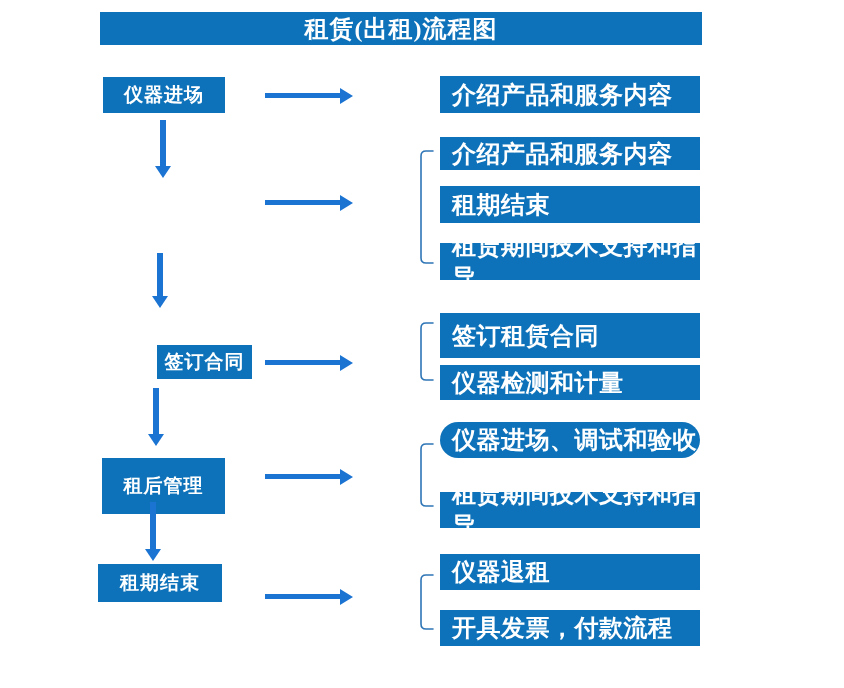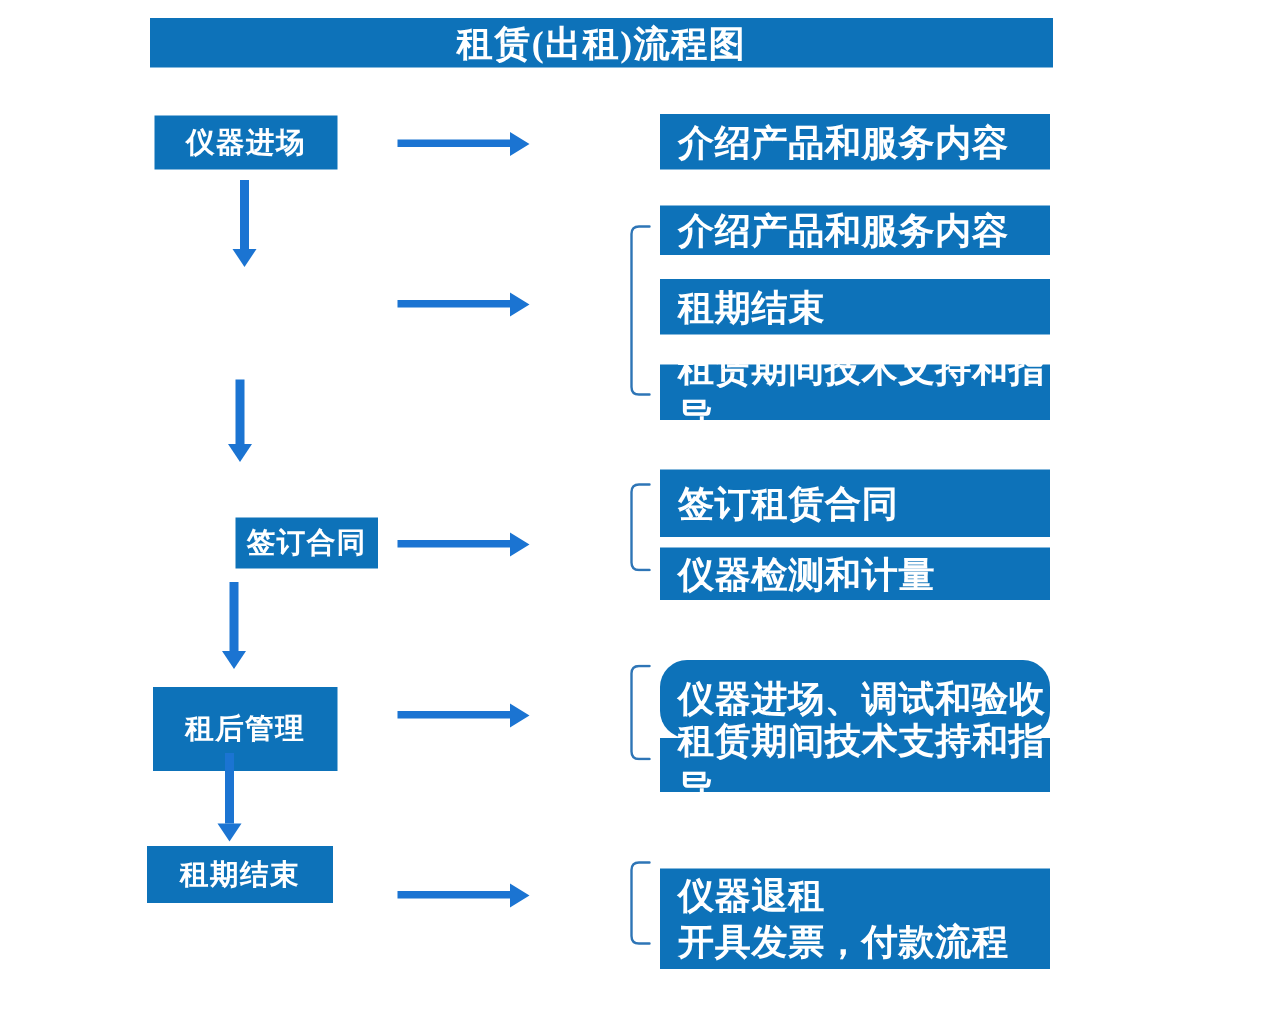--- a/index.html
+++ b/index.html
@@ -129,27 +129,27 @@
     <span>租赁期间技术支持和指导</span>
   </div>
 
   <div class="detail-box" style="top:313px;height:45px;">
     <span>签订租赁合同</span>
   </div>
   <div class="detail-box" style="top:365px;height:35px;">
     <span>仪器检测和计量</span>
   </div>
 
-  <div class="detail-box" style="top:440px;height:52px;border-radius:18px;">
+  <div class="detail-box" style="top:422px;height:36px;border-radius:18px;">
     <span>仪器进场、调试和验收</span>
   </div>
   <div class="detail-box" style="top:492px;height:36px;align-items:center;">
     <span>租赁期间技术支持和指导</span>
   </div>
 
-  <div class="detail-box" style="top:579px;height:36px;">
+  <div class="detail-box" style="top:554px;height:36px;">
     <span>仪器退租</span>
   </div>
   <div class="detail-box" style="top:610px;height:36px;">
     <span>开具发票，付款流程</span>
   </div>
 
 </div>
 
 </body></html>

